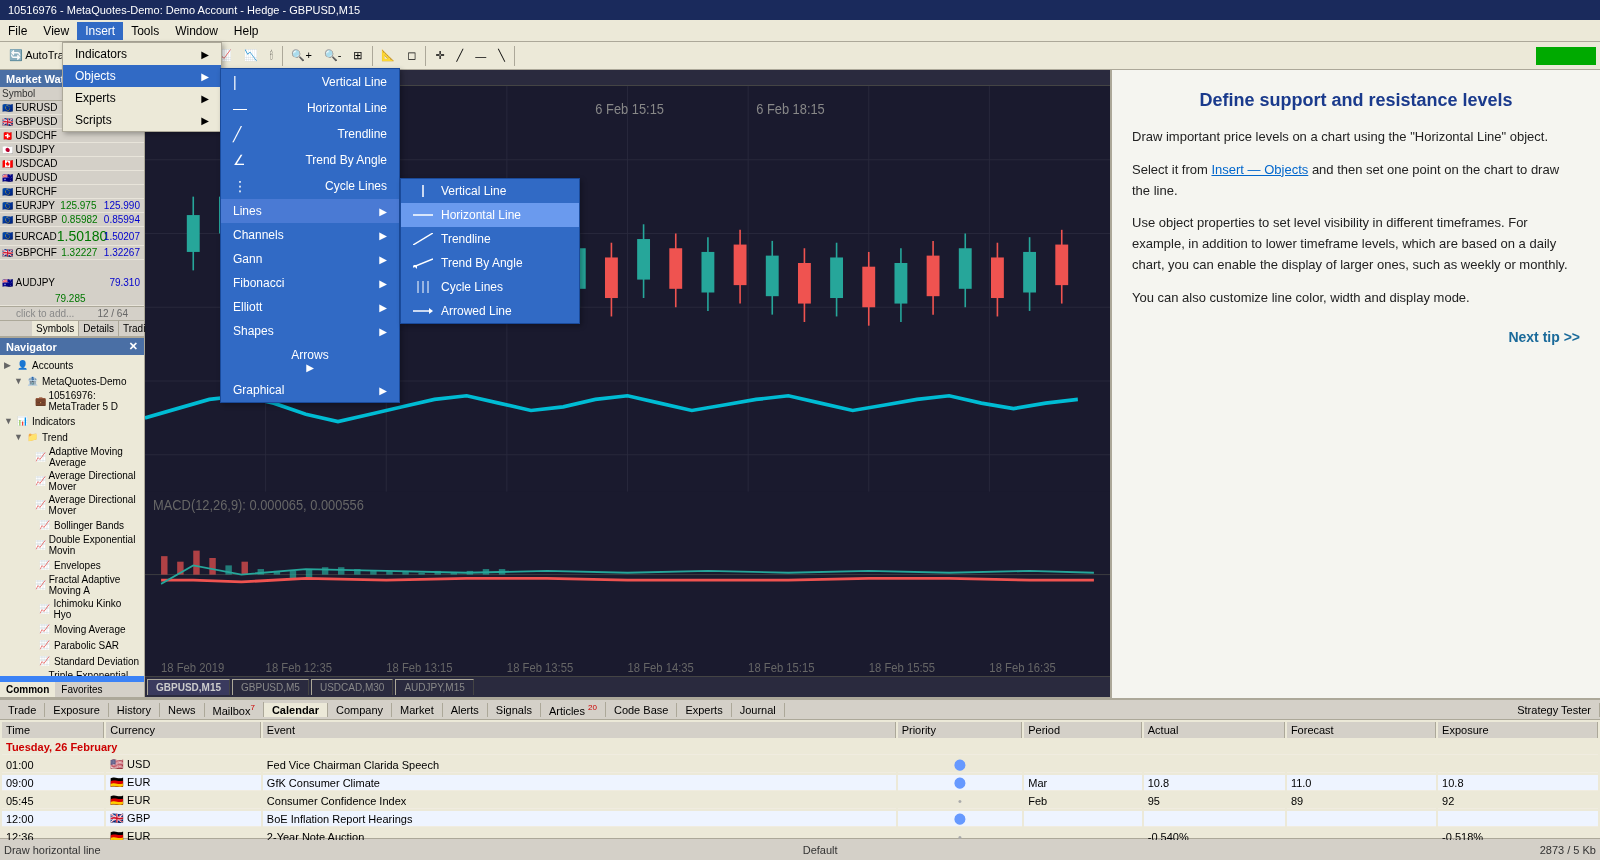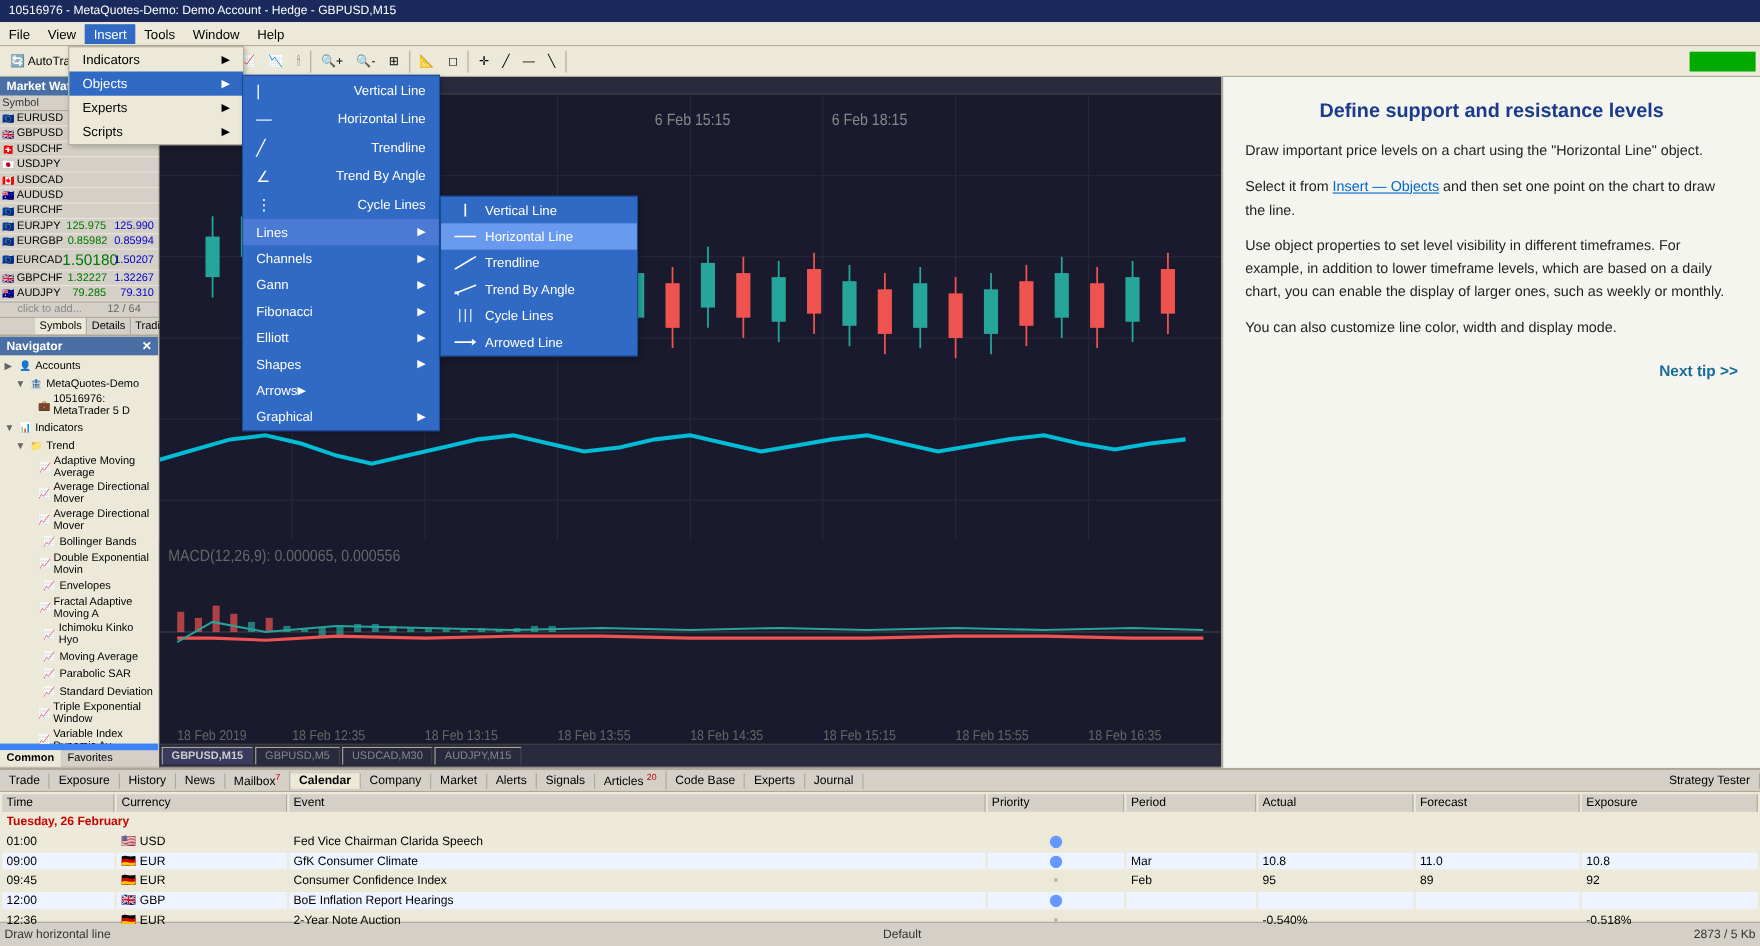--- a/index.html
+++ b/index.html
@@ -210,21 +210,21 @@
     </div>
           <div class="mw-row" style="display: flex; align-items: center; padding: 1px 2px; border-bottom: 1px solid rgb(232, 228, 218); cursor: pointer;">
       <span style="width:14px;font-size:9px;">🇬🇧</span>
       <span style="flex:1;font-size:10px;">GBPCHF</span>
       <span style="width:45px;font-size:10px;color:#007700;text-align:right;padding-right:2px;">1.32227</span>
       <span style="width:45px;font-size:10px;color:#0000cc;text-align:right;padding-right:2px;">1.32267</span>
     </div>
           <div class="mw-row" style="display: flex; align-items: center; padding: 1px 2px; border-bottom: 1px solid rgb(232, 228, 218); cursor: pointer;">
       <span style="width:14px;font-size:9px;">🇦🇺</span>
       <span style="flex:1;font-size:10px;">AUDJPY</span>
-      <span style="width:45px;font-size:10px;color:#007700;text-align:right;padding-right:2px;">79.285</span>
+      <span style="width:45px;font-size:10px;color:#007700;padding-right:2px;margin-top:32px;">79.285</span>
       <span style="width:45px;font-size:10px;color:#0000cc;text-align:right;padding-right:2px;">79.310</span>
     </div>
         </div>
       <div style="padding:1px 16px;font-size:10px;color:#666;border-top:1px solid #aca899;display:flex;justify-content:space-between;">
         <span style="color:#888;cursor:pointer;">click to add...</span>
         <span>12 / 64</span>
       </div>
       <div id="mw-tabs-row" style="display:flex;border-top:1px solid #aca899;background:#d4d0c8;">
         <span class="mw-tab active">Symbols</span>
         <span class="mw-tab">Details</span>
@@ -548,21 +548,21 @@
           <td>09:00</td>
           <td>🇩🇪 EUR</td>
           <td>GfK Consumer Climate</td>
           <td style="text-align:center;color:#6699ff;">⬤</td>
           <td>Mar</td>
           <td>10.8</td>
           <td>11.0</td>
           <td>10.8</td>
         </tr>
         <tr>
-          <td>09:45</td>
+          <td>05:45</td>
           <td>🇩🇪 EUR</td>
           <td>Consumer Confidence Index</td>
           <td style="text-align:center;color:#aaa;">•</td>
           <td>Feb</td>
           <td>95</td>
           <td>89</td>
           <td>92</td>
         </tr>
         <tr style="background:#eef4ff;">
           <td>12:00</td>
@@ -653,21 +653,21 @@
     <span class="submenu-arrow">▶</span>
   </div>
   <div class="obj-menu-item" style="justify-content:space-between;text-align:center;">
     <span>Elliott</span>
     <span class="submenu-arrow">▶</span>
   </div>
   <div class="obj-menu-item" style="justify-content:space-between;">
     <span>Shapes</span>
     <span class="submenu-arrow">▶</span>
   </div>
-  <div class="obj-menu-item" style="justify-content:flex-start;">
+  <div class="obj-menu-item" style="justify-content:center;flex-direction:column;">
     <span>Arrows</span>
     <span class="submenu-arrow">▶</span>
   </div>
   <div class="obj-menu-item" style="justify-content:space-between;">
     <span>Graphical</span>
     <span class="submenu-arrow">▶</span>
   </div>
 </div>
 
 <div id="lines-menu">

